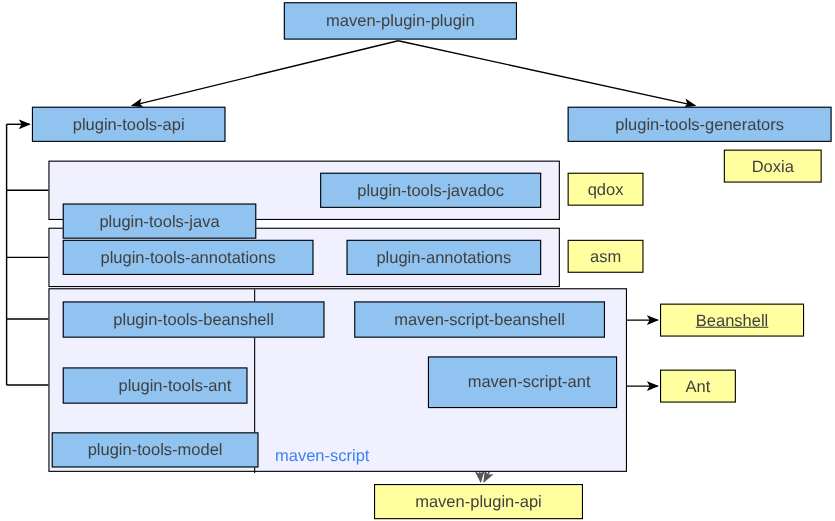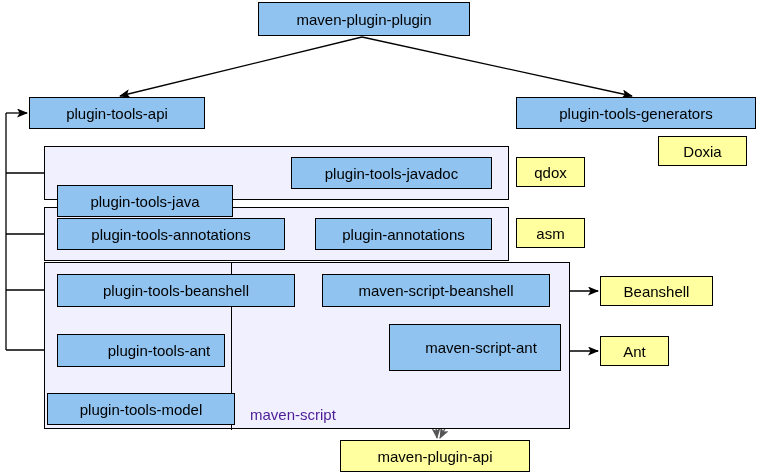--- a/index.html
+++ b/index.html
@@ -23,36 +23,36 @@
     pointer-events: none;
   }
   .node {
     position: absolute;
     box-sizing: border-box;
     border: 1px solid #000000;
     display: flex;
     align-items: center;
     justify-content: center;
     font-size: 15px;
-    color: #000000;
+    color: #404040;
     line-height: 1;
     white-space: nowrap;
   }
   .node.blue { background: #90c3f0; }
   .node.yellow { background: #ffffa0; }
   .group {
     position: absolute;
     box-sizing: border-box;
     border: 1px solid #000000;
     background: #f0f0ff;
   }
   .group-label {
     position: absolute;
     font-size: 15px;
-    color: #4c1d95;
+    color: #3b82f6;
     white-space: nowrap;
   }
 </style>
 </head>
 <body>
 
 <div id="canvas">
 
   <svg id="edges" viewBox="0 0 759 474">
     <defs>
@@ -155,21 +155,21 @@
   </div>
 
   <div class="node blue" style="left:57px; top:274px; width:238px; height:33px;">
     <span>plugin-tools-beanshell</span>
   </div>
 
   <div class="node blue" style="left:322px; top:274px; width:228px; height:33px;">
     <span>maven-script-beanshell</span>
   </div>
 
-  <div class="node yellow" style="left:600px; top:276px; width:113px; height:30px;">
+  <div class="node yellow" style="left:600px; top:276px; width:131px; height:30px;text-decoration:underline;">
     <span>Beanshell</span>
   </div>
 
   <div class="node blue" style="left:57px; top:334px; width:168px; height:33px;padding-left:36px;">
     <span>plugin-tools-ant</span>
   </div>
 
   <div class="node blue" style="left:389px; top:324px; width:172px; height:47px;padding-left:12px;">
     <span>maven-script-ant</span>
   </div>

